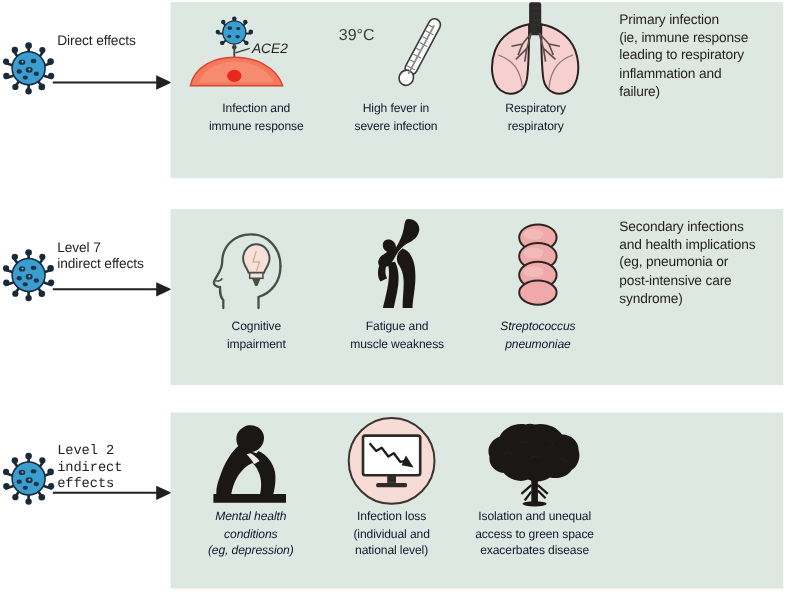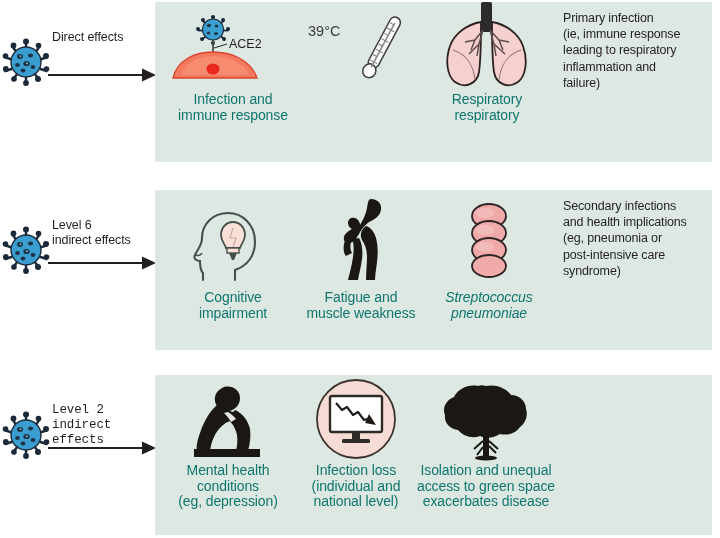--- a/index.html
+++ b/index.html
@@ -90,23 +90,23 @@
     width: 100%;
     display: flex;
     align-items: flex-end;
     justify-content: center;
   }
   .cell-caption {
     position: absolute;
     left: 0;
     width: 100%;
     text-align: center;
-    font-size: 14px;
+    font-size: 11px;
     line-height: 15.5px;
-    color: #0f766e;
+    color: #0f172a;
     letter-spacing: -0.1px;
   }
   .cell-caption.italic { font-style: italic; }
 
   
   .outcome {
     position: absolute;
     top: 8px;
     left: 408px;
     width: 152px;
@@ -115,40 +115,40 @@
     color: #231f20;
     letter-spacing: -0.15px;
     text-align: left;
     white-space: pre-line;
   }
 
   
   .r1c1 { left: 8px;   width: 140px; }
   .r1c2 { left: 140px; width: 130px; }
   .r1c3 { left: 262px; width: 140px; }
-  .r1c1 .icon-wrap   { top: 12px; height: 72px; }
+  .r1c1 .icon-wrap   { top: 12px; height: 72px; font-style: italic; }
   .r1c2 .icon-wrap   { top: 12px; height: 72px; }
   .r1c3 .icon-wrap   { top: 2px;  height: 86px; }
   .r1c1 .cell-caption { top: 90px; }
   .r1c2 .cell-caption { top: 90px; }
   .r1c3 .cell-caption { top: 90px; }
 
   
   .r2c1 { left: 8px;   width: 140px; }
   .r2c2 { left: 140px; width: 132px; }
   .r2c3 { left: 264px; width: 140px; }
   .r2c1 .icon-wrap { top: 18px; height: 72px; }
   .r2c2 .icon-wrap { top: 8px;  height: 82px; }
   .r2c3 .icon-wrap { top: 14px; height: 76px; }
   .r2c1 .cell-caption { top: 100px; }
   .r2c2 .cell-caption { top: 100px; }
   .r2c3 .cell-caption { top: 100px; }
 
   
-  .r3c1 { left: 2px;   width: 142px; }
+  .r3c1 { left: 2px;   width: 142px; font-style: italic; }
   .r3c2 { left: 138px; width: 126px; }
   .r3c3 { left: 250px; width: 162px; }
   .r3c1 .icon-wrap { top: 8px;  height: 76px; }
   .r3c2 .icon-wrap { top: 6px;  height: 80px; }
   .r3c3 .icon-wrap { top: 8px;  height: 78px; }
   .r3c1 .cell-caption { top: 88px; }
   .r3c2 .cell-caption { top: 88px; }
   .r3c3 .cell-caption { top: 88px; }
   svg { display: block; overflow: visible; }
 </style>
@@ -270,20 +270,22 @@
                   <line x1="75" y1="36" x2="80" y2="36"></line>
                     <line x1="75" y1="42" x2="83" y2="42"></line>
                   <line x1="75" y1="48" x2="80" y2="48"></line>
                     <line x1="75" y1="54" x2="83" y2="54"></line>
                 </g>
                 <line x1="79.5" y1="10" x2="79.5" y2="60" stroke="#8a8a8a" stroke-width="1.6"></line>
               </g>
             </svg>
           </span>
         </div>
+        <div class="cell-caption" style="white-space:pre-line;">High fever in
+severe infection</div>
       </div>
 
       <div class="cell r1c3">
         <div class="icon-wrap">
           <span>
             <svg viewBox="0 0 96 90" width="96" height="90">
               <rect x="42" y="2" width="11" height="30" rx="2" fill="#2b2b2b"></rect>
               <g stroke="#3a3030" stroke-width="0.9" fill="none">
                 <line x1="44" y1="8" x2="52" y2="8"></line>
                   <line x1="44" y1="13" x2="52" y2="13"></line>
@@ -351,21 +353,21 @@
             <ellipse cx="31" cy="29" rx="2.4" ry="2"></ellipse>
             <ellipse cx="21" cy="32.5" rx="2.4" ry="1.9"></ellipse>
           </g>
           <g fill="#8fd3ee" opacity="0.85">
             <circle cx="18.5" cy="18.2" r="0.9"></circle>
               <circle cx="24.8" cy="25.2" r="1"></circle>
           </g>
         </svg>
       </span>
 
-      <div class="stage-label" style="white-space:pre-line;">Level 6
+      <div class="stage-label" style="white-space:pre-line;">Level 7
 indirect effects</div>
 
       <span class="arrow">
         <svg viewBox="0 0 108 22" width="108" height="22">
           <line x1="0" y1="11" x2="96" y2="11" stroke="#231f20" stroke-width="1.9"></line>
           <polygon points="94,4.5 108,11 94,17.5" fill="#231f20"></polygon>
         </svg>
       </span>
     </div>
 

